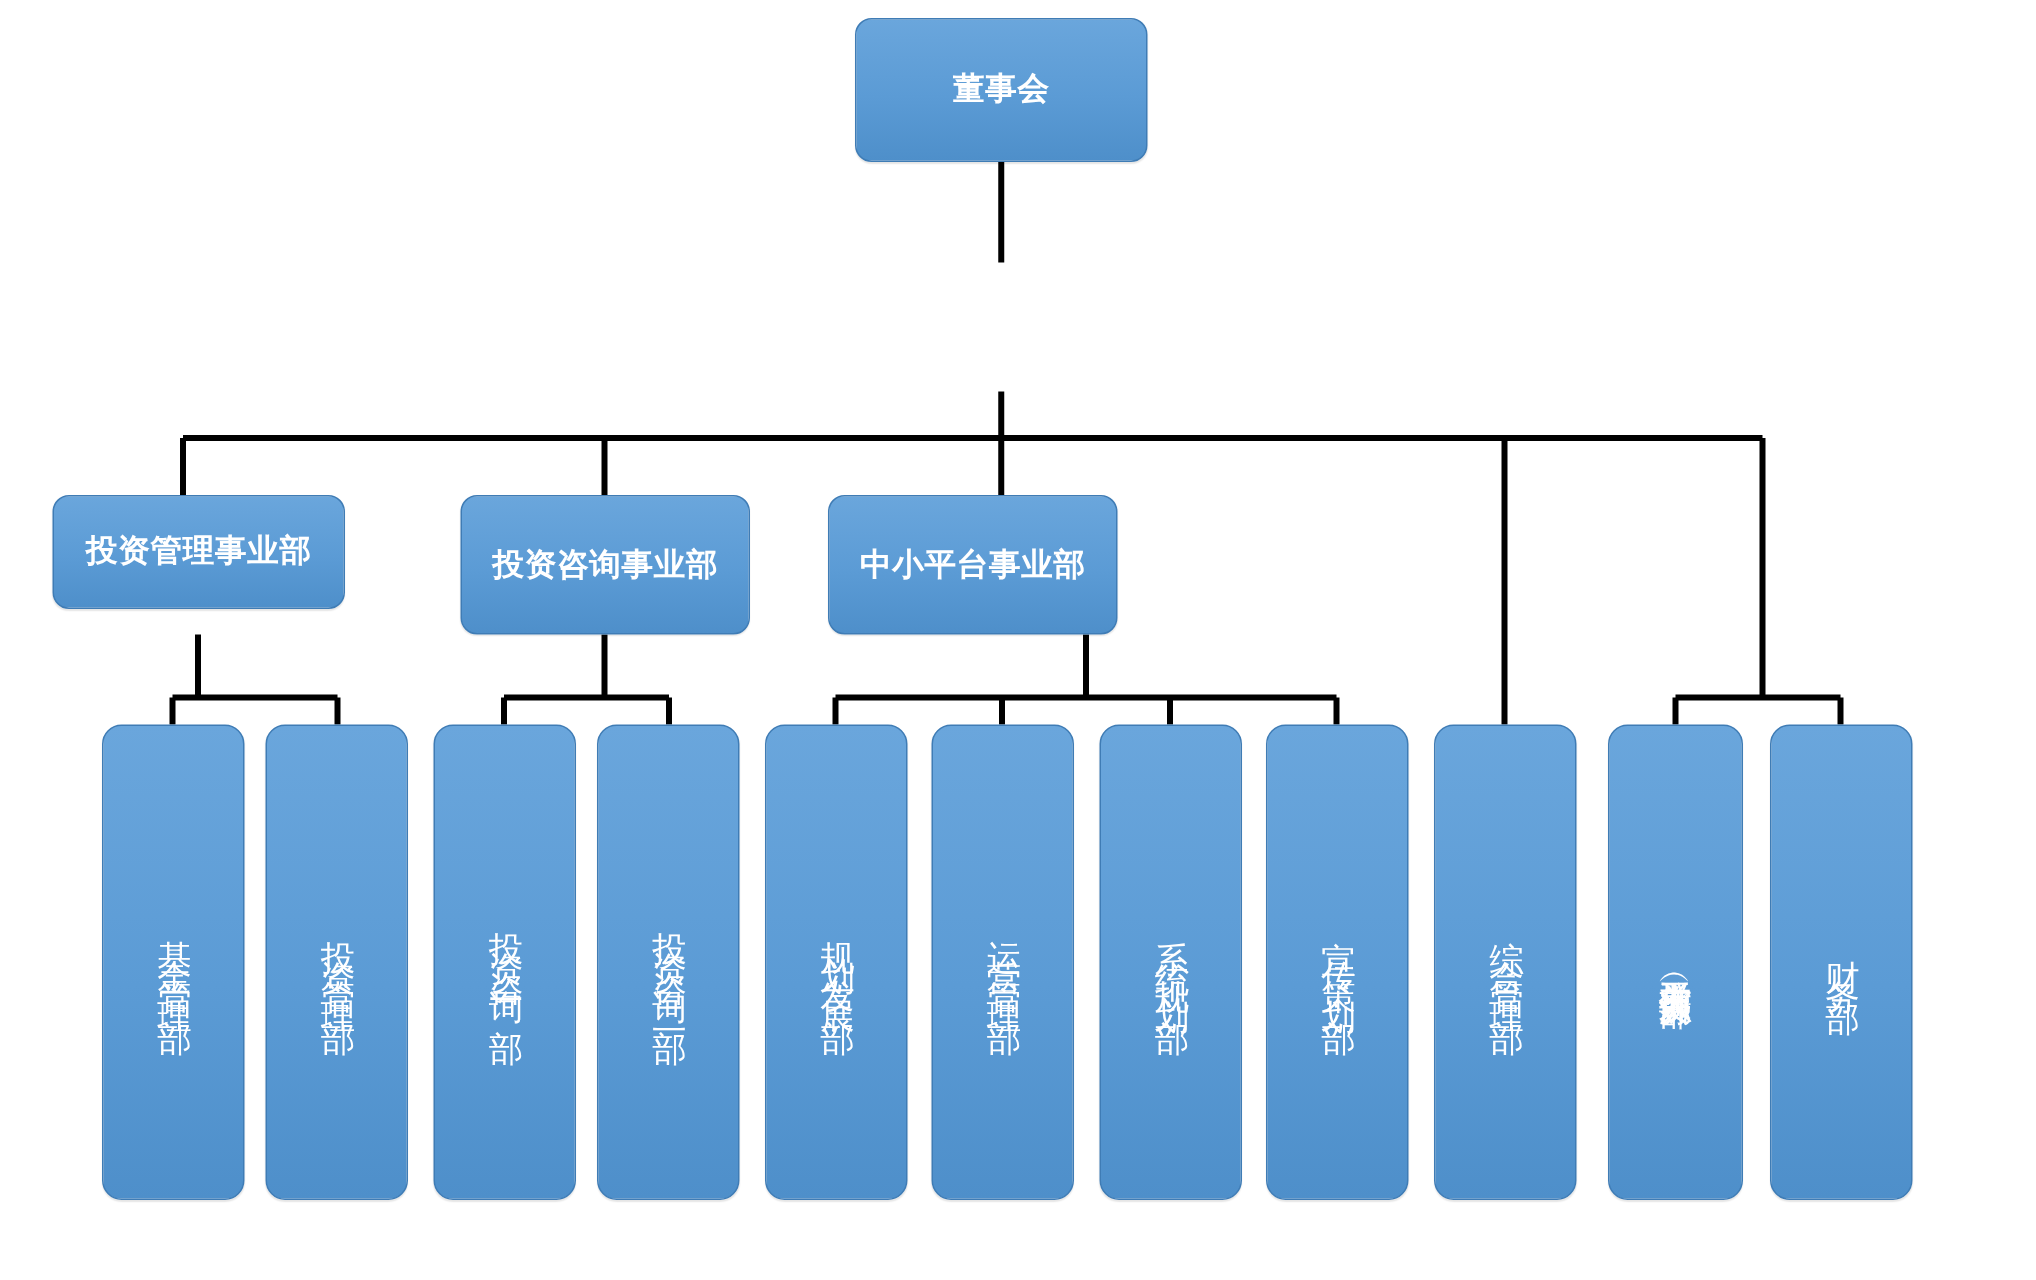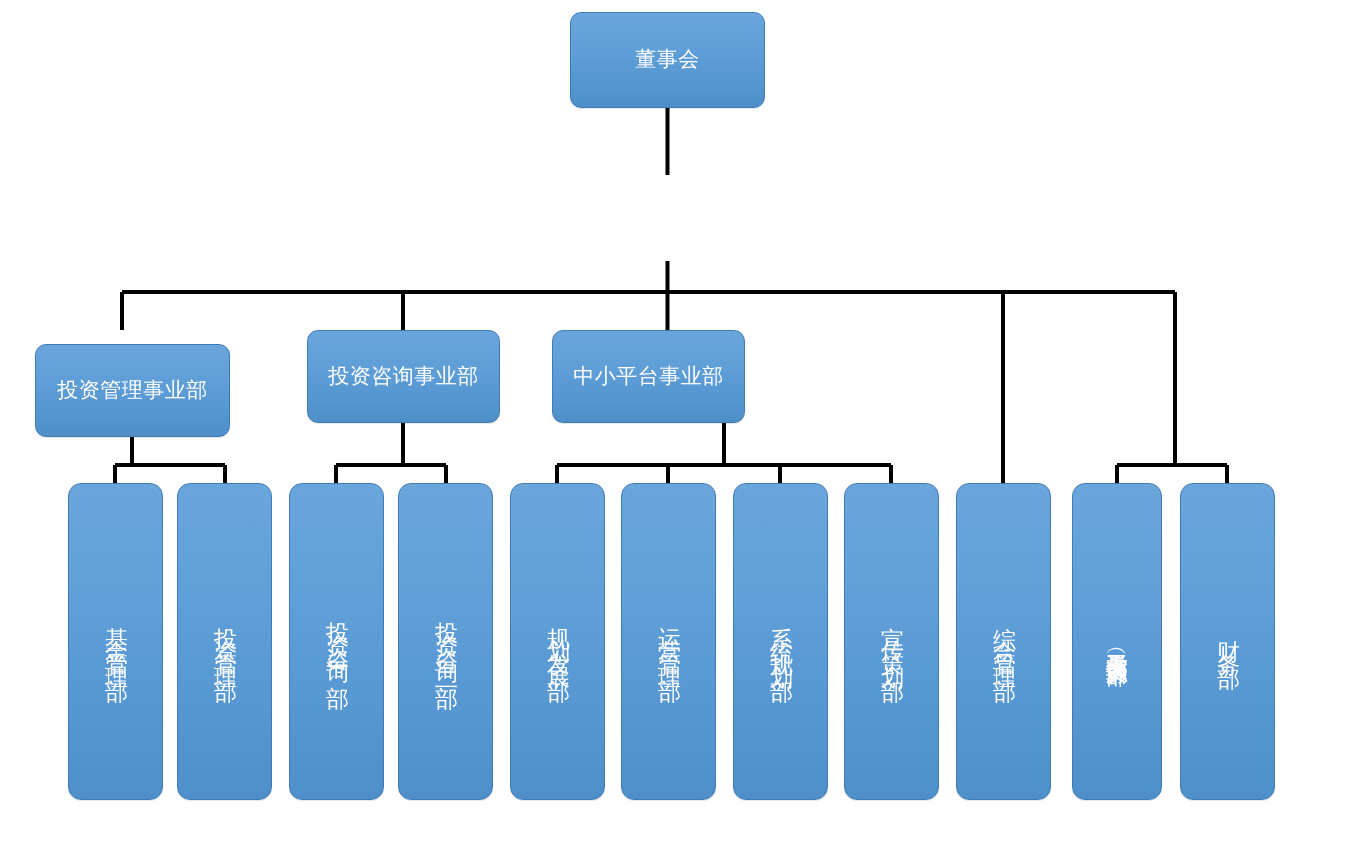--- a/index.html
+++ b/index.html
@@ -37,20 +37,21 @@
     justify-content: center;
     text-align: center;
     z-index: 3;
     box-shadow: 0 1px 1px rgba(0,0,0,0.10);
   }
   .node.horiz .node-label {
     font-size: 21px;
     letter-spacing: 0.5px;
     line-height: 1.2;
     white-space: nowrap;
+    font-weight: bold;
   }
   .node.vert {
     border-radius: 13px;
     align-items: center;
   }
   .node.vert .node-label {
     writing-mode: vertical-rl;
     text-orientation: upright;
     font-size: 23px;
     line-height: 1.25;
@@ -94,21 +95,21 @@
       <path d="M 1117 465 L 1227 465" stroke="#000000" stroke-width="4" fill="none" stroke-linecap="butt"></path>
       <path d="M 1117 465 L 1117 483" stroke="#000000" stroke-width="4" fill="none" stroke-linecap="butt"></path>
       <path d="M 1227 465 L 1227 483" stroke="#000000" stroke-width="4" fill="none" stroke-linecap="butt"></path>
     </svg>
 
   <div class="node horiz" style="left: 570px; top: 12px; width: 195px; height: 96px;">
     <span class="node-label">董事会</span>
   </div>
 
 
-  <div class="node horiz" style="left: 35px; top: 344px; width: 195px; height: 93px;">
+  <div class="node horiz" style="left: 35px; top: 330px; width: 195px; height: 76px;">
     <span class="node-label">投资管理事业部</span>
   </div>
   <div class="node horiz" style="left: 307px; top: 330px; width: 193px; height: 93px;">
     <span class="node-label">投资咨询事业部</span>
   </div>
   <div class="node horiz" style="left: 552px; top: 330px; width: 193px; height: 93px;">
     <span class="node-label">中小平台事业部</span>
   </div>
 
   <div class="node vert" style="left: 68px; top: 483px; width: 95px; height: 317px;">

